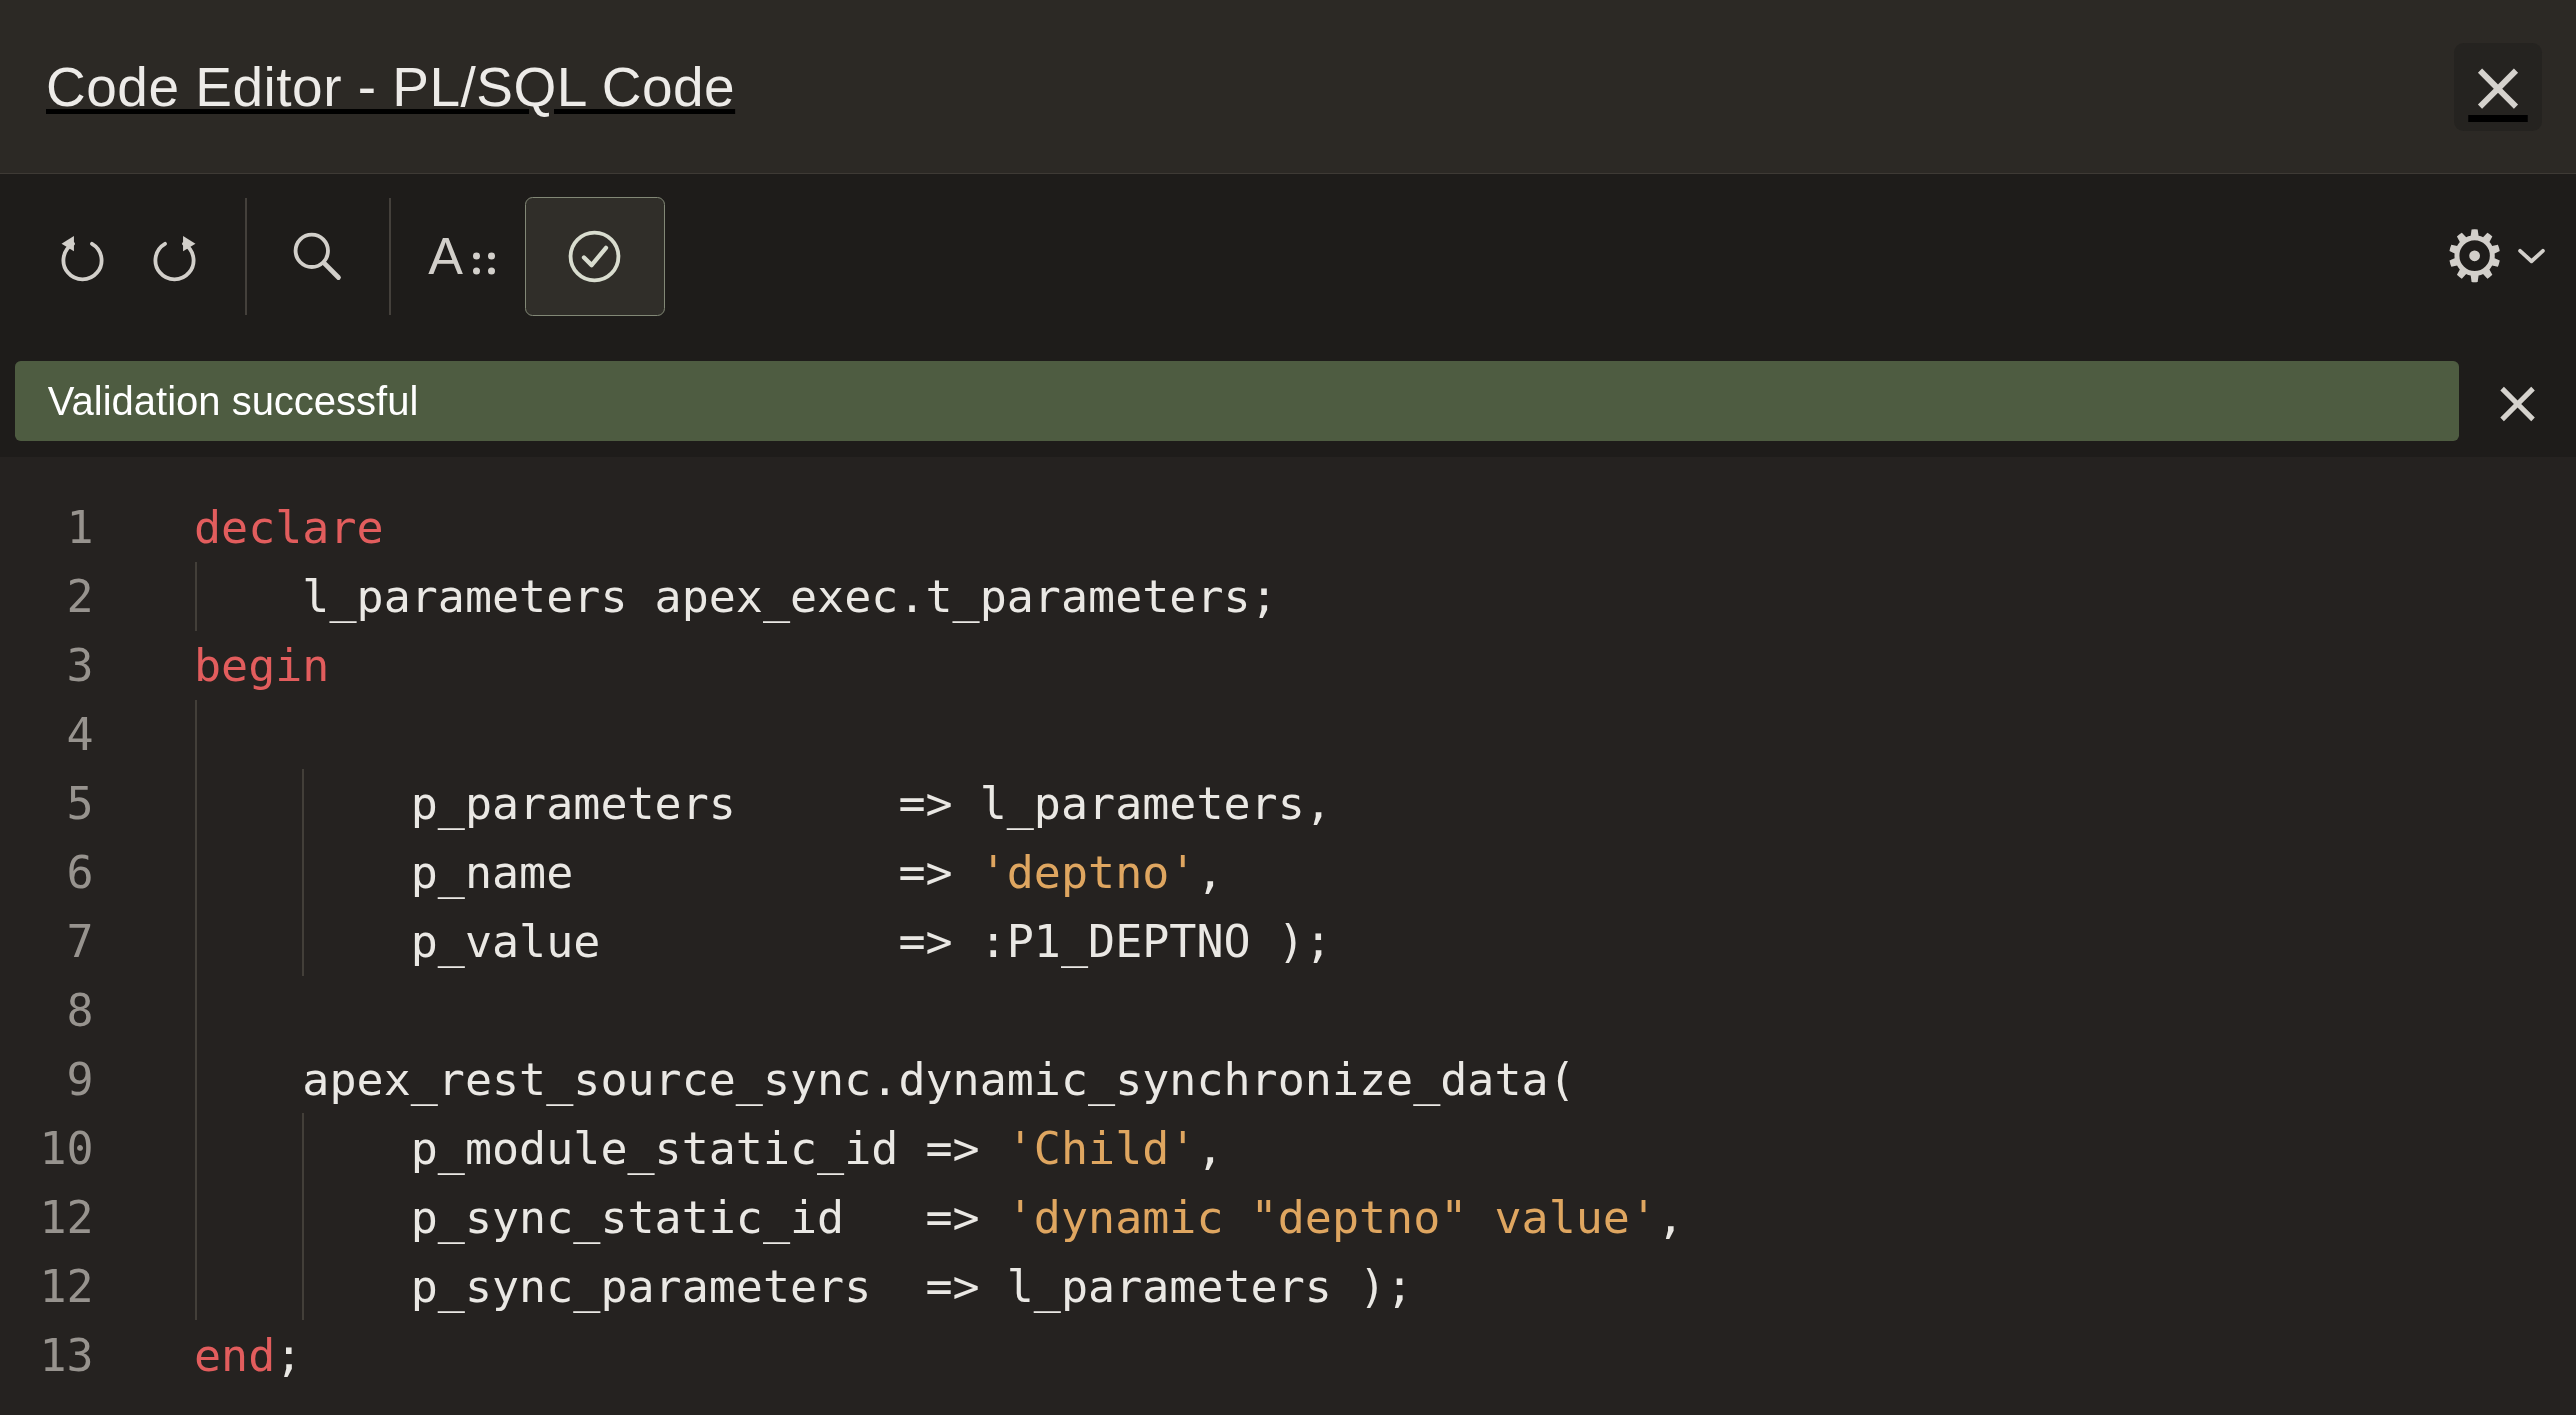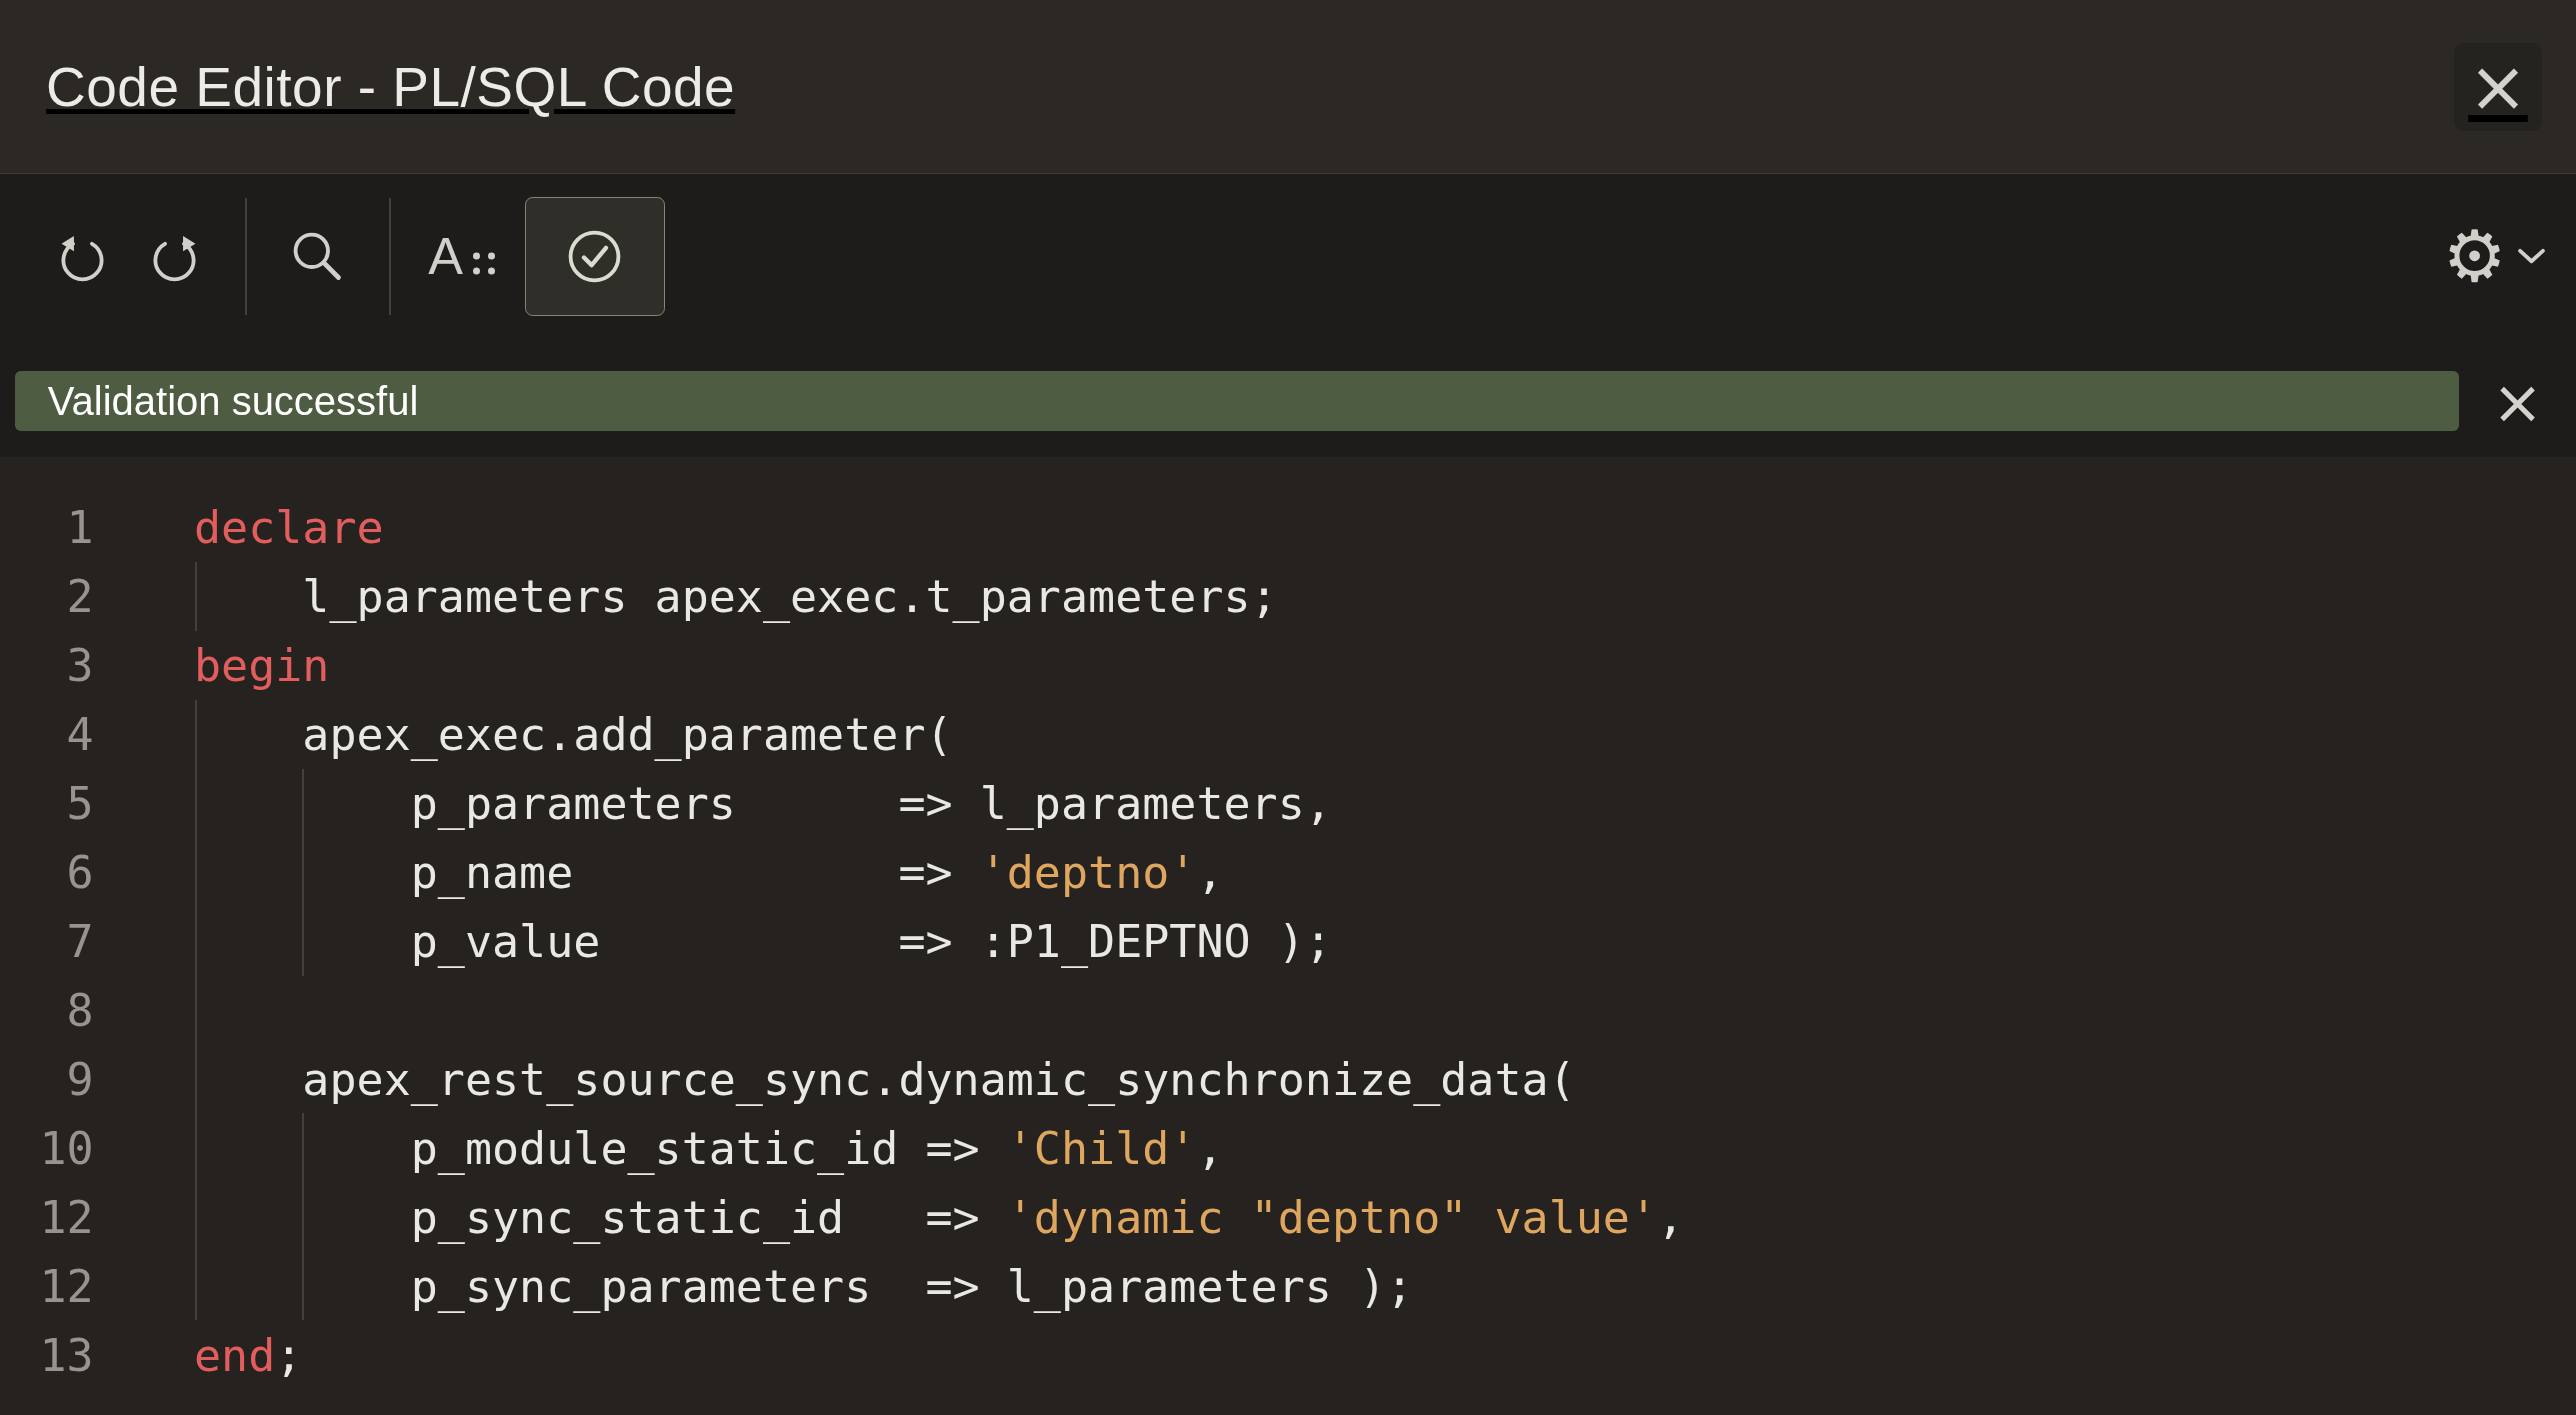--- a/index.html
+++ b/index.html
@@ -30,21 +30,21 @@
   .suggest-dots { display:grid; grid-template-columns:repeat(2,7.6px); grid-template-rows:repeat(2,7.6px);
               gap:7.6px; margin-left:9.6px; transform:translateY(7.6px); }
   .suggest-dots i { width:7.6px; height:7.6px; border-radius:50%; background:var(--icon,#d2cfca); }
   .settings-btn { margin-left:auto; display:flex; align-items:center; gap:9.6px;
               background:none; border:none; cursor:pointer; color:var(--icon,#d2cfca); }
   .gear { font-size:71px; line-height:1; font-family:"DejaVu Sans", sans-serif; }
 
   
   .banner-row { flex:0 0 119px; background:#1e1c1a; display:flex; align-items:center;
               padding:23px 0 15.3px 15.3px; }
-  .banner { flex:1; height:60px; background:var(--banner-bg,#4e5c41); border-radius:5.7px;
+  .banner { flex:1; height:80px; background:var(--banner-bg,#4e5c41); border-radius:5.7px;
               display:flex; align-items:center; padding:0 32.5px; }
   .banner-msg { color:var(--banner-text,#ffffff); font-size:40px; }
   .banner-close-btn { flex:0 0 117px; text-align:center; font-size:61px; color:#d5d2cd;
               background:none; border:none; cursor:pointer; line-height:1;
               font-family:"DejaVu Sans", sans-serif; }
 
   
   .editor { flex:1; position:relative; background:#252220; padding-top:36px;
               font-family:"DejaVu Sans Mono", monospace; font-size:45px; line-height:69px; }
   .line { display:flex; height:69px; }
@@ -156,21 +156,20 @@
         <div class="line">
           <span class="num">2</span>
           <span class="code"><span class="tok-plain">    l_parameters apex_exec.t_parameters;</span></span>
         </div>
         <div class="line">
           <span class="num">3</span>
           <span class="code"><span class="tok-keyword">begin</span></span>
         </div>
         <div class="line">
           <span class="num">4</span>
-          <span class="code"><span class="tok-plain">    apex_exec.add_parameter(</span></span>
         </div>
         <div class="line">
           <span class="num">5</span>
           <span class="code"><span class="tok-plain">        p_parameters      =&gt; l_parameters,</span></span>
         </div>
         <div class="line">
           <span class="num">6</span>
           <span class="code"><span class="tok-plain">        p_name            =&gt; </span><span class="tok-string">'deptno'</span><span class="tok-plain">,</span></span>
         </div>
         <div class="line">

